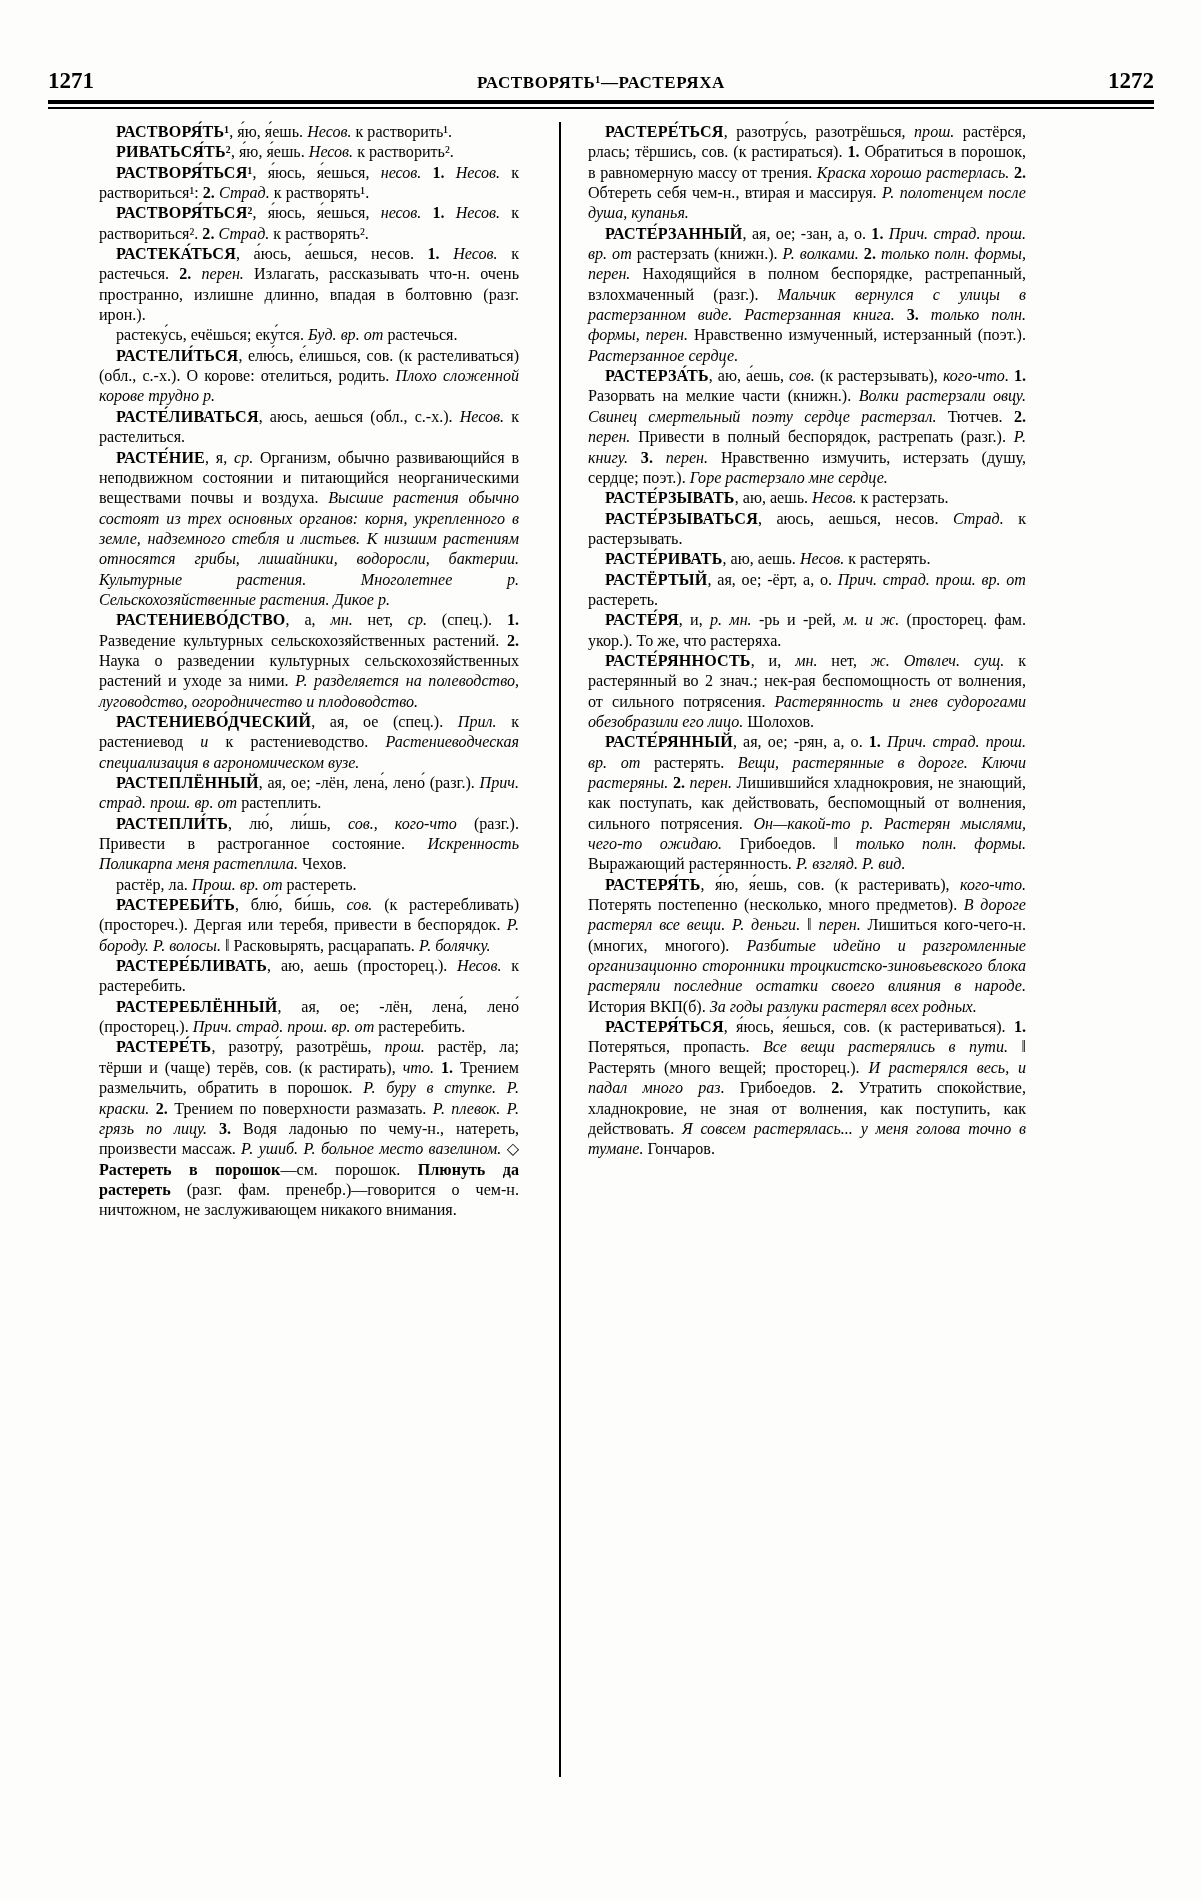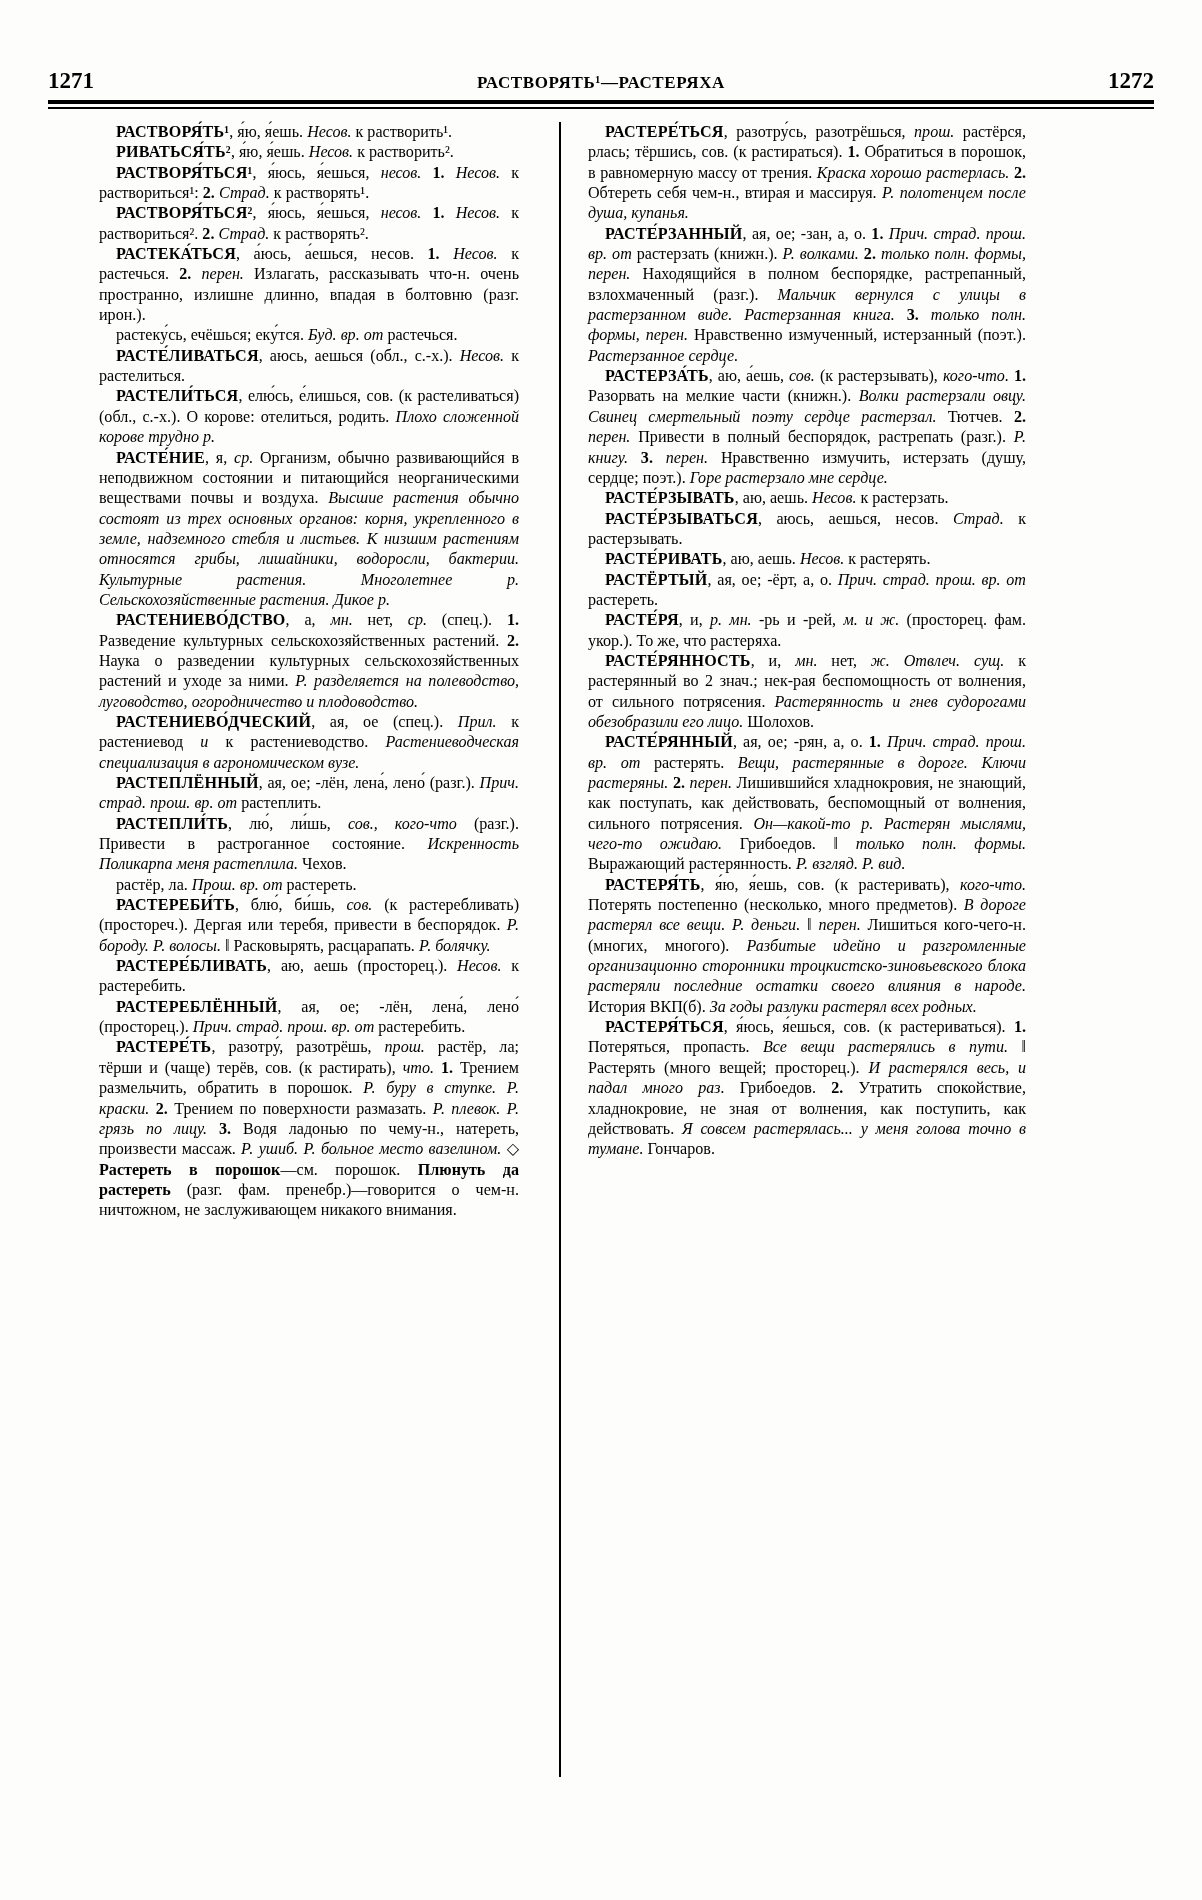--- a/index.html
+++ b/index.html
@@ -116,22 +116,22 @@
   <div class="rule rule-thin"></div>
 
   <div class="columns">
     <div class="col col-left" id="col-left">
         <p class="entry"><span class="hw">РАСТВОРЯ́ТЬ¹</span><span>, я́ю, я́ешь. <i>Несов.</i> к растворить¹.</span></p>
         <p class="entry"><span class="hw">РИВАТЬСЯ́ТЬ²</span><span>, я́ю, я́ешь. <i>Несов.</i> к растворить².</span></p>
         <p class="entry"><span class="hw">РАСТВОРЯ́ТЬСЯ¹</span><span>, я́юсь, я́ешься, <i>несов.</i> <b>1.</b> <i>Несов.</i> к раствориться¹: <b>2.</b> <i>Страд.</i> к растворять¹.</span></p>
         <p class="entry"><span class="hw">РАСТВОРЯ́ТЬСЯ²</span><span>, я́юсь, я́ешься, <i>несов.</i> <b>1.</b> <i>Несов.</i> к раствориться². <b>2.</b> <i>Страд.</i> к растворять².</span></p>
         <p class="entry"><span class="hw">РАСТЕКА́ТЬСЯ</span><span>, а́юсь, а́ешься, несов. <b>1.</b> <i>Несов.</i> к растечься. <b>2.</b> <i>перен.</i> Излагать, рассказывать что-н. очень пространно, излишне длинно, впадая в болтовню (разг. ирон.).</span></p>
         <p class="entry"><span class="hw-small">растеку́сь</span><span>, ечёшься; еку́тся. <i>Буд. вр. от</i> растечься.</span></p>
+        <p class="entry"><span class="hw">РАСТЕЛИ́ТЬСЯ</span><span>, елю́сь, е́лишься, сов. (к растеливаться) (обл., с.-х.). О корове: отелиться, родить. <i>Плохо сложенной корове трудно р.</i></span></p>
         <p class="entry"><span class="hw">РАСТЕ́ЛИВАТЬСЯ</span><span>, аюсь, аешься (обл., с.-х.). <i>Несов.</i> к растелиться.</span></p>
-        <p class="entry"><span class="hw">РАСТЕЛИ́ТЬСЯ</span><span>, елю́сь, е́лишься, сов. (к растеливаться) (обл., с.-х.). О корове: отелиться, родить. <i>Плохо сложенной корове трудно р.</i></span></p>
         <p class="entry"><span class="hw">РАСТЕ́НИЕ</span><span>, я, <i>ср.</i> Организм, обычно развивающийся в неподвижном состоянии и питающийся неорганическими веществами почвы и воздуха. <i>Высшие растения обычно состоят из трех основных органов: корня, укрепленного в земле, надземного стебля и листьев. К низшим растениям относятся грибы, лишайники, водоросли, бактерии. Культурные растения. Многолетнее р. Сельскохозяйственные растения. Дикое р.</i></span></p>
         <p class="entry"><span class="hw">РАСТЕНИЕВО́ДСТВО</span><span>, а, <i>мн.</i> нет, <i>ср.</i> (спец.). <b>1.</b> Разведение культурных сельскохозяйственных растений. <b>2.</b> Наука о разведении культурных сельскохозяйственных растений и уходе за ними. <i>Р. разделяется на полеводство, луговодство, огородничество и плодоводство.</i></span></p>
         <p class="entry"><span class="hw">РАСТЕНИЕВО́ДЧЕСКИЙ</span><span>, ая, ое (спец.). <i>Прил.</i> к растениевод <i>и</i> к растениеводство. <i>Растениеводческая специализация в агрономическом вузе.</i></span></p>
         <p class="entry"><span class="hw">РАСТЕПЛЁННЫЙ</span><span>, ая, ое; -лён, лена́, лено́ (разг.). <i>Прич. страд. прош. вр. от</i> растеплить.</span></p>
         <p class="entry"><span class="hw">РАСТЕПЛИ́ТЬ</span><span>, лю́, ли́шь, <i>сов., кого-что</i> (разг.). Привести в растроганное состояние. <i>Искренность Поликарпа меня растеплила.</i> Чехов.</span></p>
         <p class="entry"><span class="hw-small">растёр</span><span>, ла. <i>Прош. вр. от</i> растереть.</span></p>
         <p class="entry"><span class="hw">РАСТЕРЕБИ́ТЬ</span><span>, блю́, би́шь, <i>сов.</i> (к растеребливать) (простореч.). Дергая или теребя, привести в беспорядок. <i>Р. бороду. Р. волосы.</i> ‖ Расковырять, расцарапать. <i>Р. болячку.</i></span></p>
         <p class="entry"><span class="hw">РАСТЕРЕ́БЛИВАТЬ</span><span>, аю, аешь (просторец.). <i>Несов.</i> к растеребить.</span></p>
         <p class="entry"><span class="hw">РАСТЕРЕБЛЁННЫЙ</span><span>, ая, ое; -лён, лена́, лено́ (просторец.). <i>Прич. страд. прош. вр. от</i> растеребить.</span></p>
         <p class="entry"><span class="hw">РАСТЕРЕ́ТЬ</span><span>, разотру́, разотрёшь, <i>прош.</i> растёр, ла; тёрши и (чаще) терёв, сов. (к растирать), <i>что.</i> <b>1.</b> Трением размельчить, обратить в порошок. <i>Р. буру в ступке. Р. краски.</i> <b>2.</b> Трением по поверхности размазать. <i>Р. плевок. Р. грязь по лицу.</i> <b>3.</b> Водя ладонью по чему-н., натереть, произвести массаж. <i>Р. ушиб. Р. больное место вазелином.</i> ◇ <b>Растереть в порошок</b>—см. порошок. <b>Плюнуть да растереть</b> (разг. фам. пренебр.)—говорится о чем-н. ничтожном, не заслуживающем никакого внимания.</span></p>

